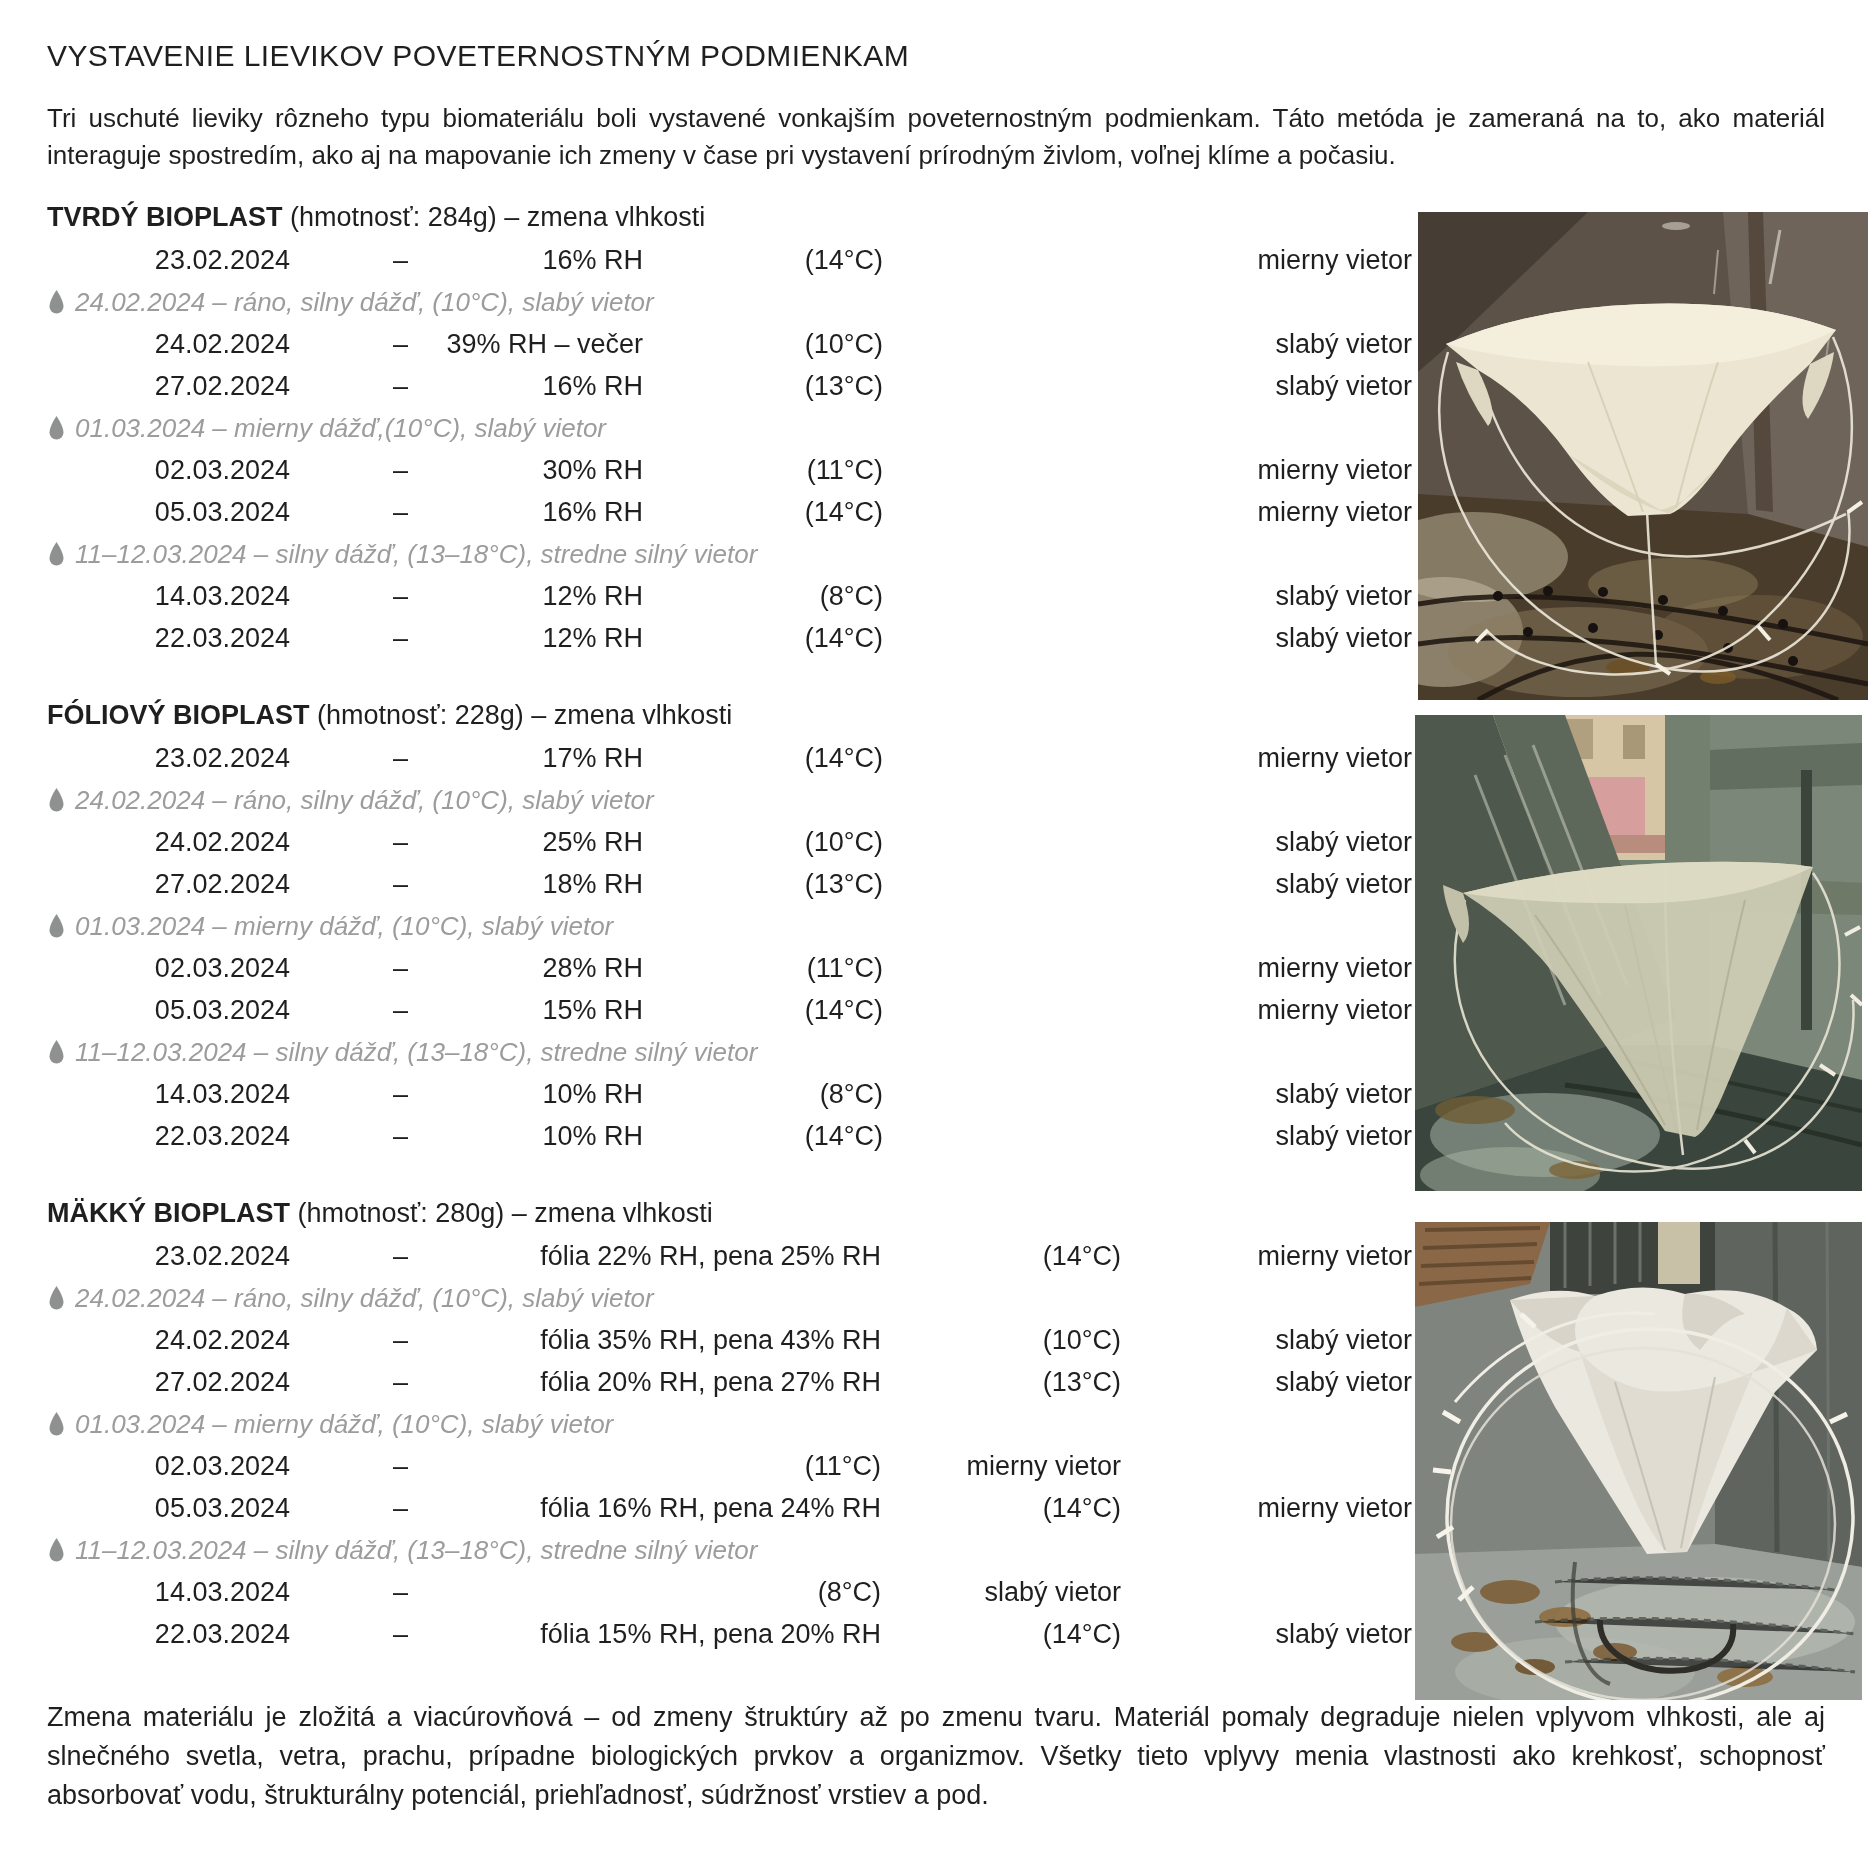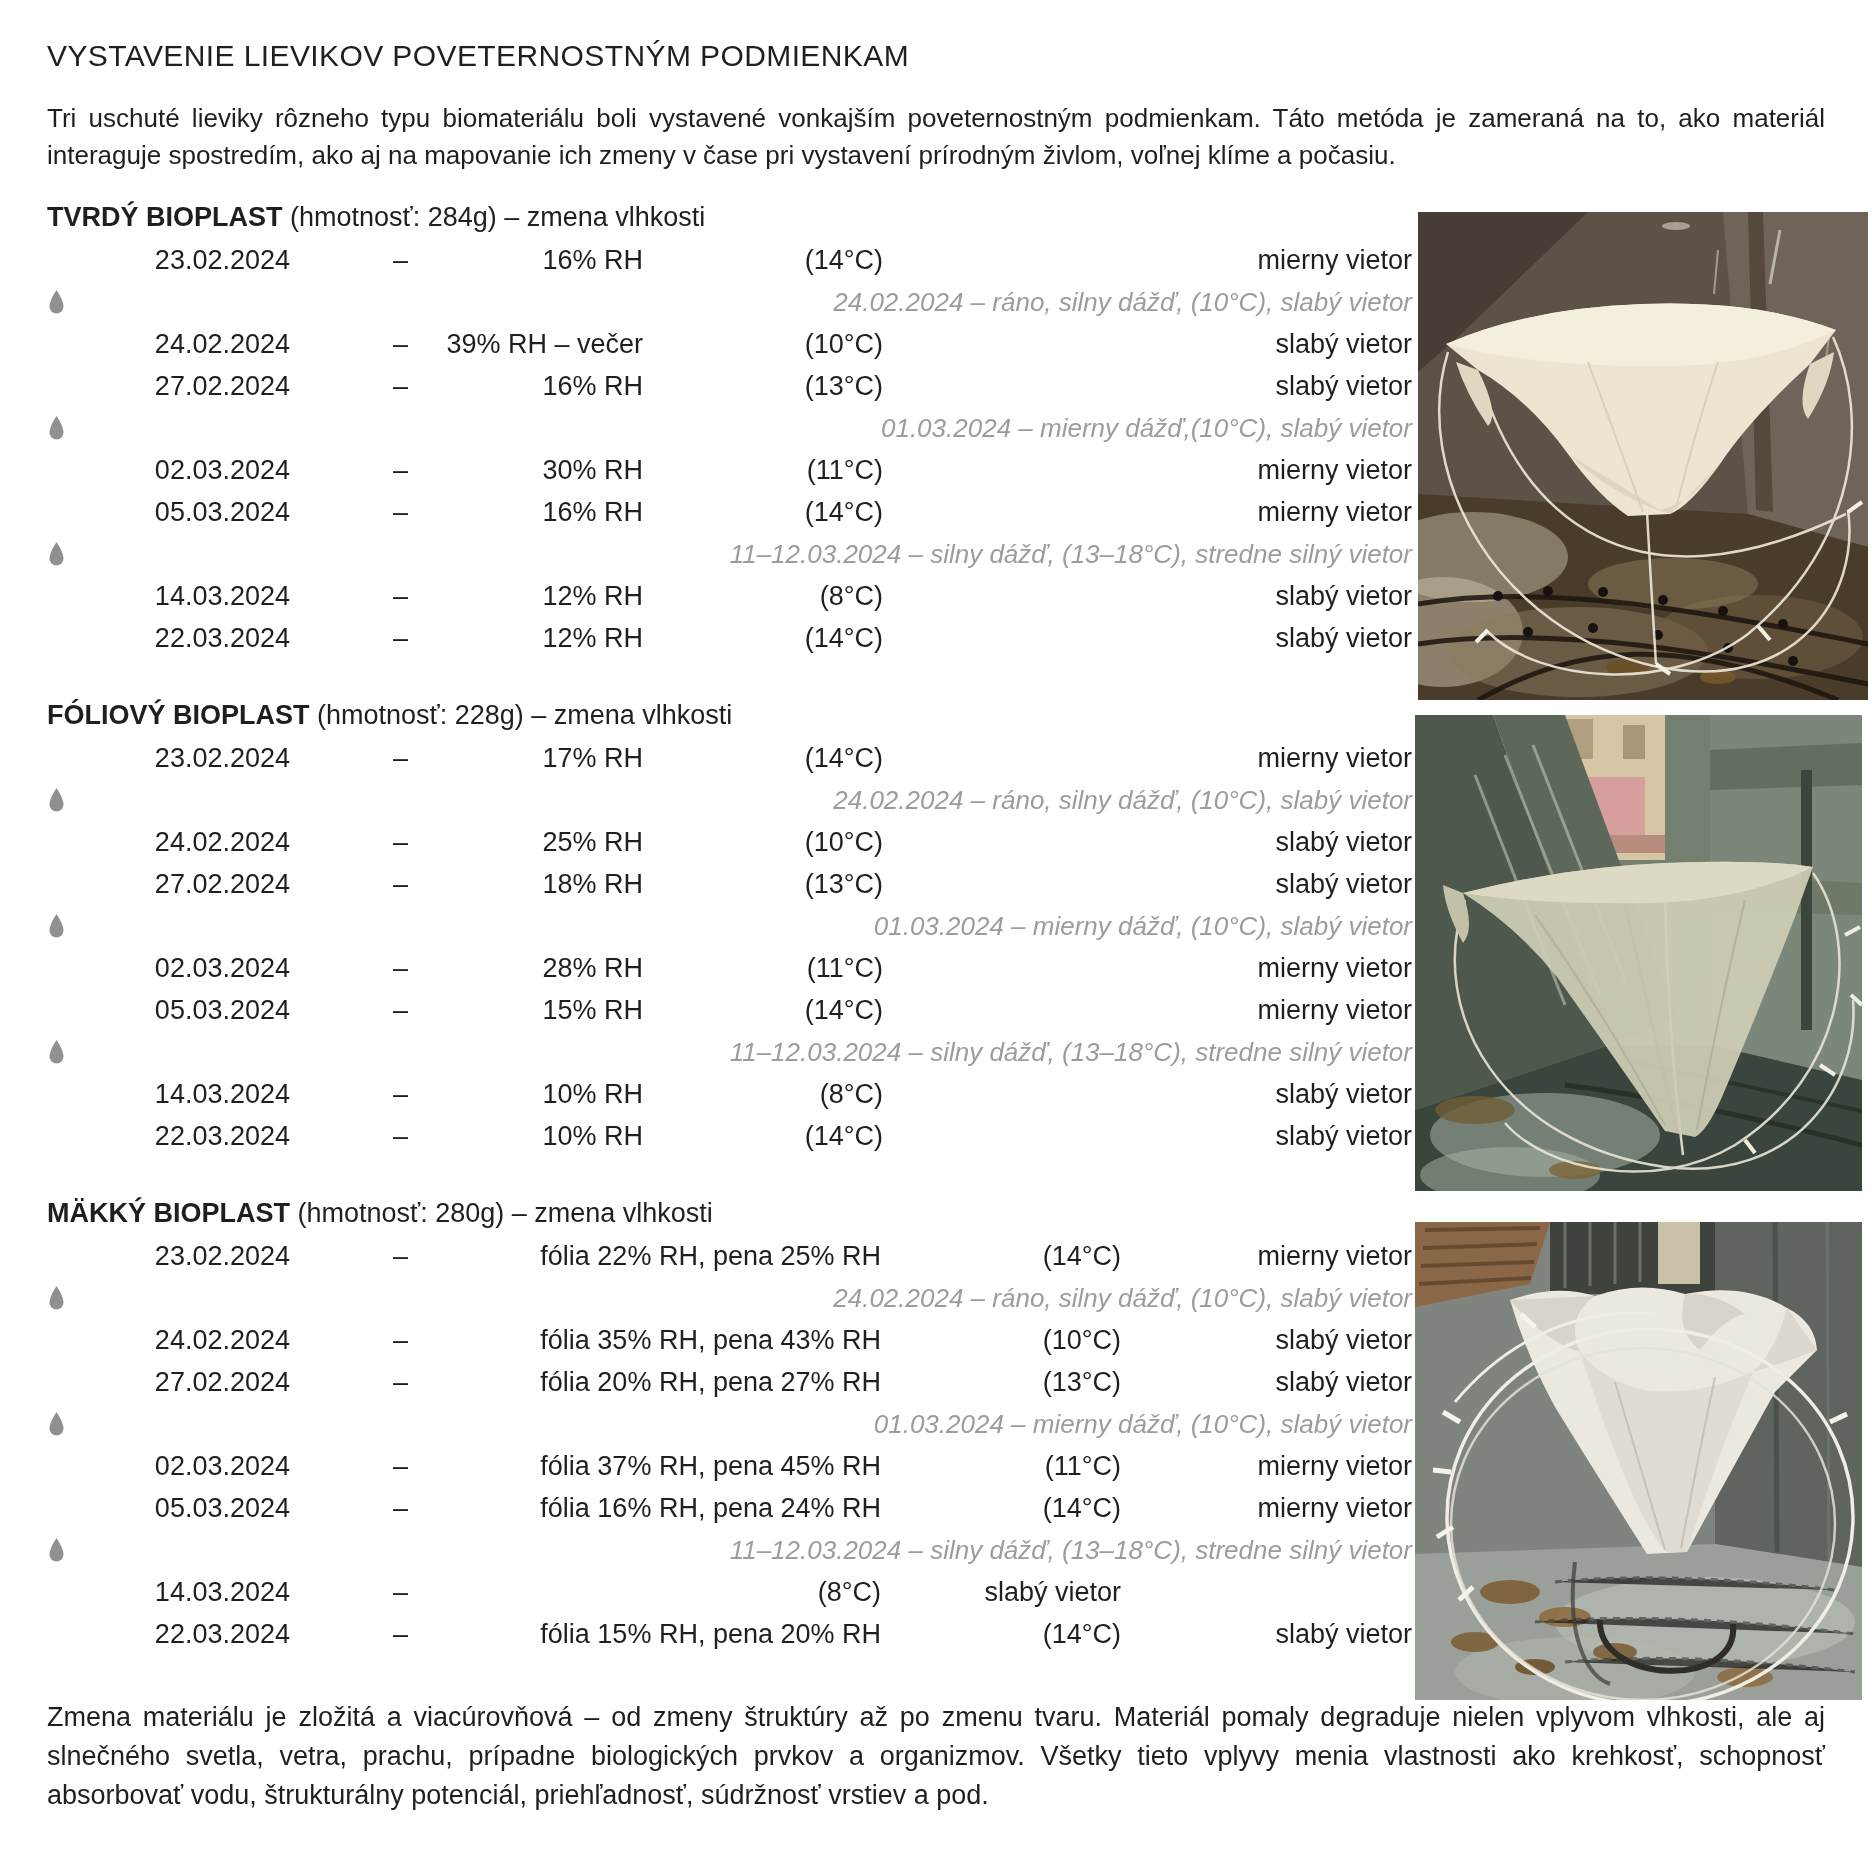--- a/index.html
+++ b/index.html
@@ -12,21 +12,21 @@
   .section{margin-top:21px;}
   .section + .section{margin-top:34px;}
   .sec-head{font-size:27px;line-height:44px;white-space:nowrap;}
   .sec-name{font-weight:700;}
   .sec-meta{font-weight:400;}
   .row{height:42px;}
   .row.data{display:grid;grid-template-columns:243px 118px var(--rhw) 240px 1fr;align-items:center;
             font-size:27px;white-space:nowrap;text-align:right;}
   .s12{--rhw:235px;}
   .s3{--rhw:473px;}
-  .row.rain{display:flex;align-items:center;color:#9c9c9c;font-style:italic;font-size:26px;white-space:nowrap;justify-content:space-between;}
+  .row.rain{display:flex;align-items:center;color:#9c9c9c;font-style:italic;font-size:26px;white-space:nowrap;}
   .drop{width:19px;height:27px;margin-right:9px;flex:0 0 auto;}
   .outro{position:absolute;left:47px;top:1698px;width:1778px;margin:0;
          font-size:27px;line-height:39px;text-align:justify;}
   .photo{position:absolute;display:block;}
   .photo1{left:1418px;top:212px;width:450px;height:488px;}
   .photo2{left:1415px;top:715px;width:447px;height:476px;}
   .photo3{left:1415px;top:1222px;width:447px;height:478px;}
 </style>
 </head>
 <body>
@@ -219,21 +219,20 @@
       </div>
       <div class="row rain">
         <svg class="drop" viewBox="0 0 19 27">
             <path d="M9.5,1 C9.5,1 2.5,11 2.5,17.5 a7,7 0 0 0 14,0 C16.5,11 9.5,1 9.5,1 Z" fill="#8f9191"></path>
           </svg>
         <span>01.03.2024 – mierny dážď, (10°C), slabý vietor</span>
       </div>
       <div class="row data">
         <span>02.03.2024</span>
           <span>–</span>
-          <span>fólia 37% RH, pena 45% RH</span>
           <span>(11°C)</span>
           <span>mierny vietor</span>
       </div>
       <div class="row data">
         <span>05.03.2024</span>
           <span>–</span>
           <span>fólia 16% RH, pena 24% RH</span>
           <span>(14°C)</span>
           <span>mierny vietor</span>
       </div>

